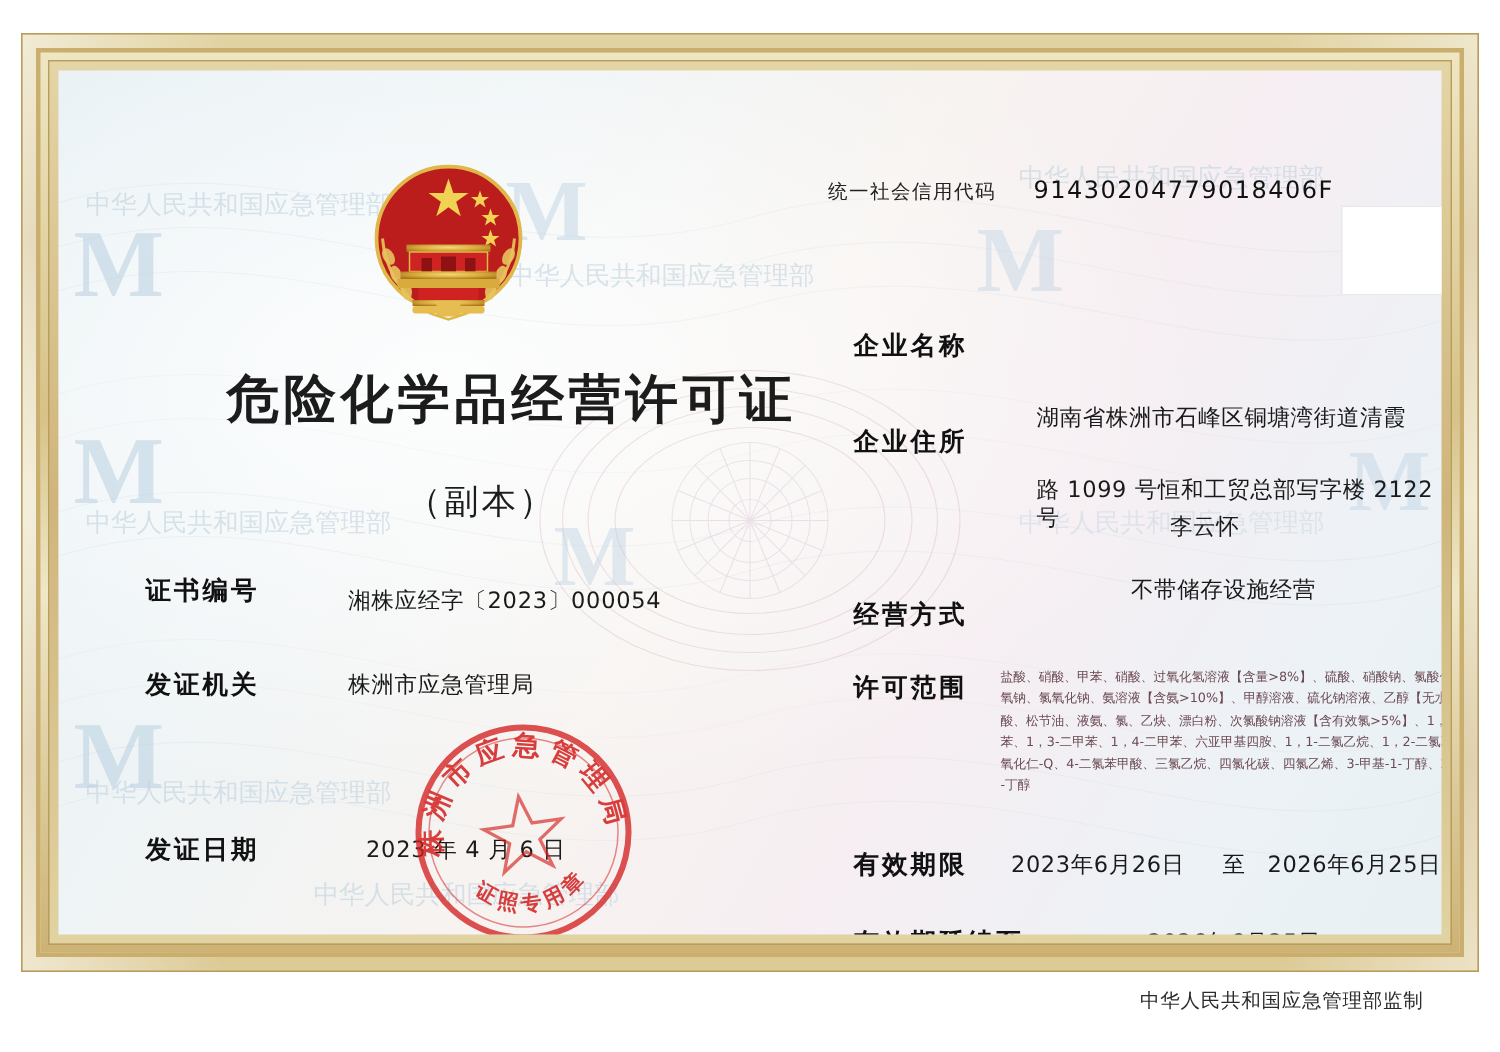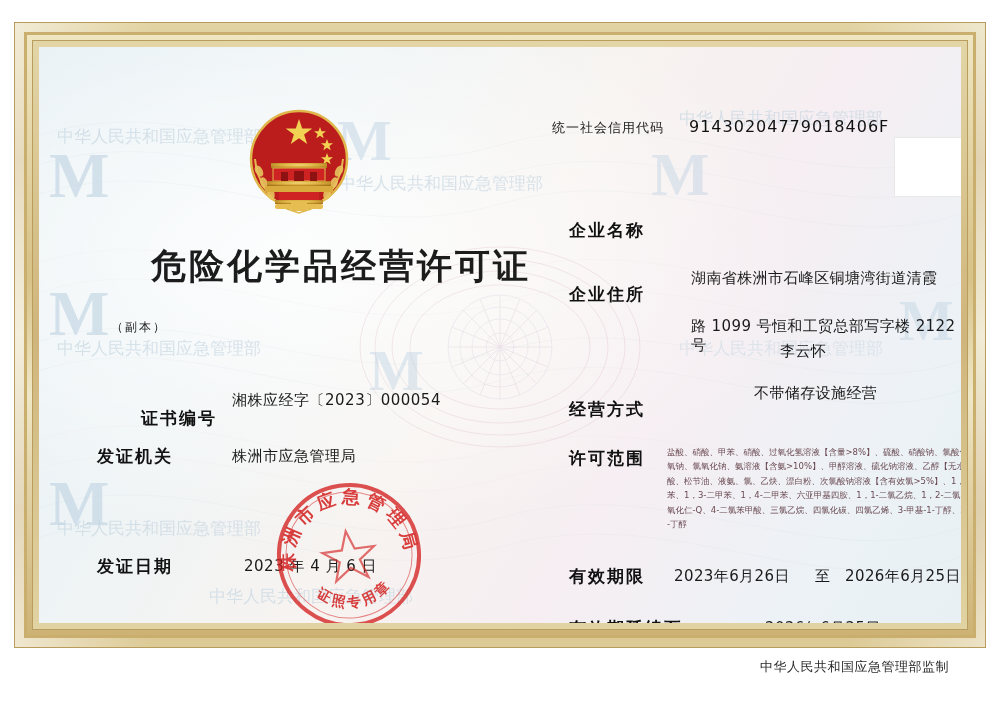--- a/index.html
+++ b/index.html
@@ -118,23 +118,23 @@
     font-weight: 700;
     font-size: 35px;
     letter-spacing: 3px;
     color: #1c1c1c;
   }
   #doc-subtitle {
     position: absolute;
     left: 72px;
     top: 272px;
     width: 420px;
-    text-align: left;
-    font-family: "DejaVu Sans", sans-serif;
-    font-size: 12px;
+    text-align: center;
+    font-family: "DejaVu Sans", sans-serif;
+    font-size: 23px;
     letter-spacing: 2px;
     color: #1c1c1c;
   }
 
   .lfield-label {
     position: absolute;
     font-family: "DejaVu Sans", sans-serif;
     font-size: 17px;
     font-weight: 700;
     letter-spacing: 2px;
@@ -347,21 +347,21 @@
             <rect x="56" y="100" width="16" height="10" rx="2"></rect>
           </g>
           <g stroke="#e0b74a" stroke-width="1.6" fill="none">
             <path d="M52,108 L64,112 L76,108"></path>
           </g>
         </svg>
 
         <div id="doc-title">危险化学品经营许可证</div>
         <div id="doc-subtitle">（副本）</div>
 
-        <div class="lfield-label" style="left:58px; top:360px;margin-left:44px;">证书编号</div>
+        <div class="lfield-label" style="left:58px; top:335px;">证书编号</div>
         <div class="lfield-value" style="left:193px; top:344px;">湘株应经字〔2023〕000054</div>
 
         <div class="lfield-label" style="left:58px; top:398px;">发证机关</div>
         <div class="lfield-value" style="left:193px; top:400px;">株洲市应急管理局</div>
 
         <div class="lfield-label" style="left:58px; top:508px;">发证日期</div>
         <div class="lfield-value" style="left:205px; top:510px;">2023 年 4 月 6 日</div>
 
         <svg id="seal" viewBox="0 0 152 152">
           <g transform="rotate(-8 76 76)">

